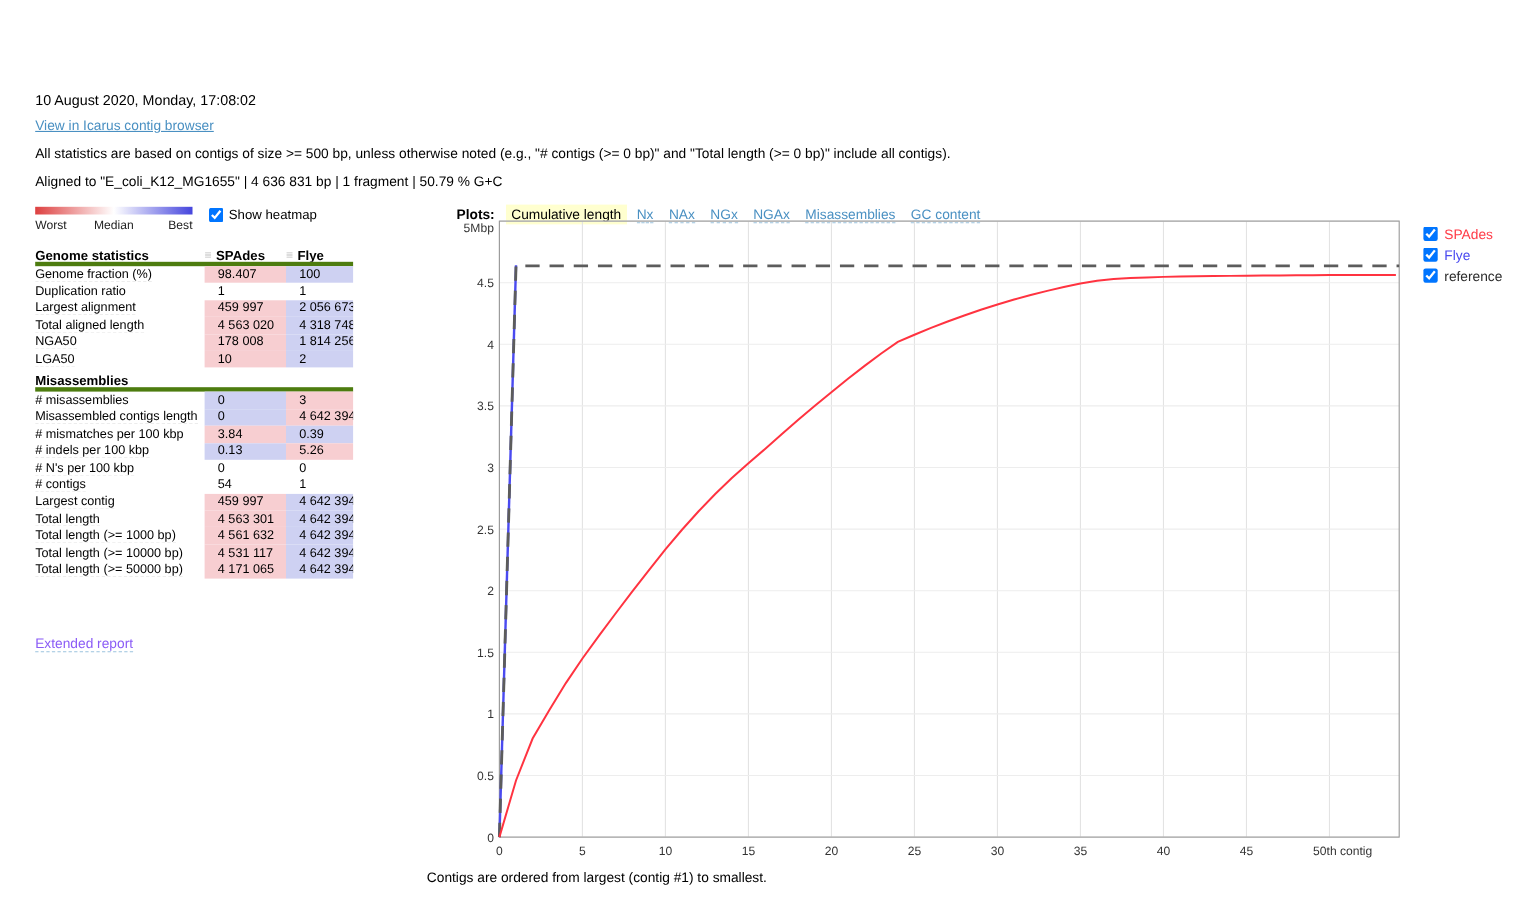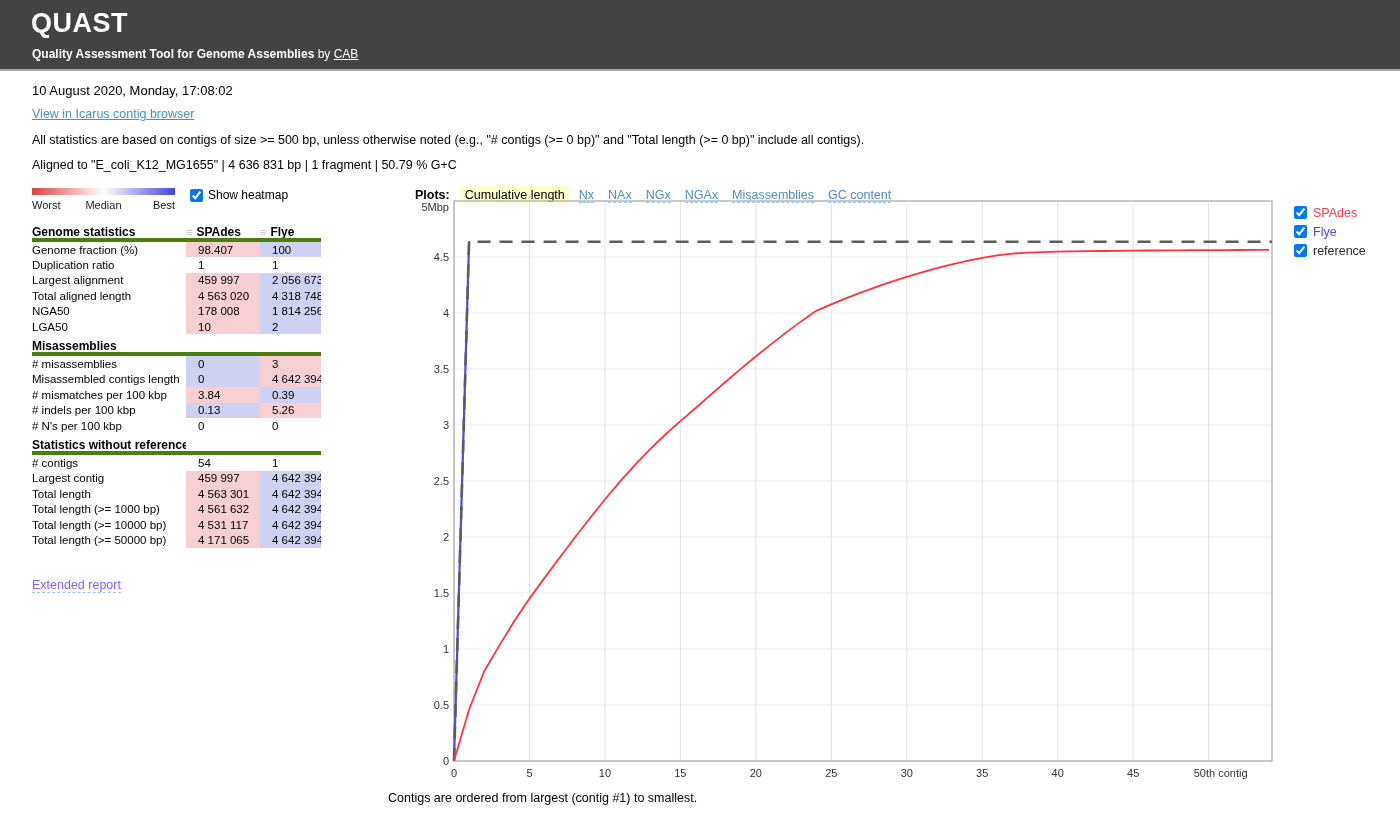--- a/index.html
+++ b/index.html
@@ -57,28 +57,20 @@
   
   #series-legend { position:absolute; left:1294px; top:203px; }
   .leg-row { display:flex; align-items:center; height:19px; gap:6px; font-size:12.5px; }
   .leg-row input { width:13px; height:13px; }
 </style>
 </head>
 <body>
 
 <div id="page">
 
-  <div class="app-header">
-    <div class="app-title">QUAST</div>
-    <div class="app-subtitle">
-      <span class="bold">Quality Assessment Tool for Genome Assemblies</span>
-      <span>by</span>
-      <a>CAB</a>
-    </div>
-  </div>
 
   <div class="dateline">10 August 2020, Monday, 17:08:02</div>
   <a class="plain-link icarus">View in Icarus contig browser</a>
   <div class="note">All statistics are based on contigs of size &gt;= 500 bp, unless otherwise noted (e.g., "# contigs (&gt;= 0 bp)" and "Total length (&gt;= 0 bp)" include all contigs).</div>
   <div class="aligned">Aligned to "E_coli_K12_MG1655" | 4 636 831 bp | 1 fragment | 50.79 % G+C</div>
 
   <div class="hm-bar"></div>
   <div class="hm-labels">
     <span class="w">Worst</span>
     <span class="m">Median</span>
@@ -151,23 +143,20 @@
       </div>
       <div class="trow">
         <div class="tlabel"><span class="tt"># indels per 100 kbp</span></div>
         <div class="tcell bg-better">0.13</div>
         <div class="tcell bg-worse">5.26</div>
       </div>
       <div class="trow">
         <div class="tlabel"><span class="tt"># N's per 100 kbp</span></div>
         <div class="tcell">0</div>
         <div class="tcell">0</div>
-      </div>
-      <div class="sec-title">
-        <div class="tlabel">Statistics without reference</div>
       </div>
       <div class="trow">
         <div class="tlabel"><span class="tt"># contigs</span></div>
         <div class="tcell">54</div>
         <div class="tcell">1</div>
       </div>
       <div class="trow">
         <div class="tlabel"><span class="tt">Largest contig</span></div>
         <div class="tcell bg-worse">459 997</div>
         <div class="tcell bg-better">4 642 394</div>

